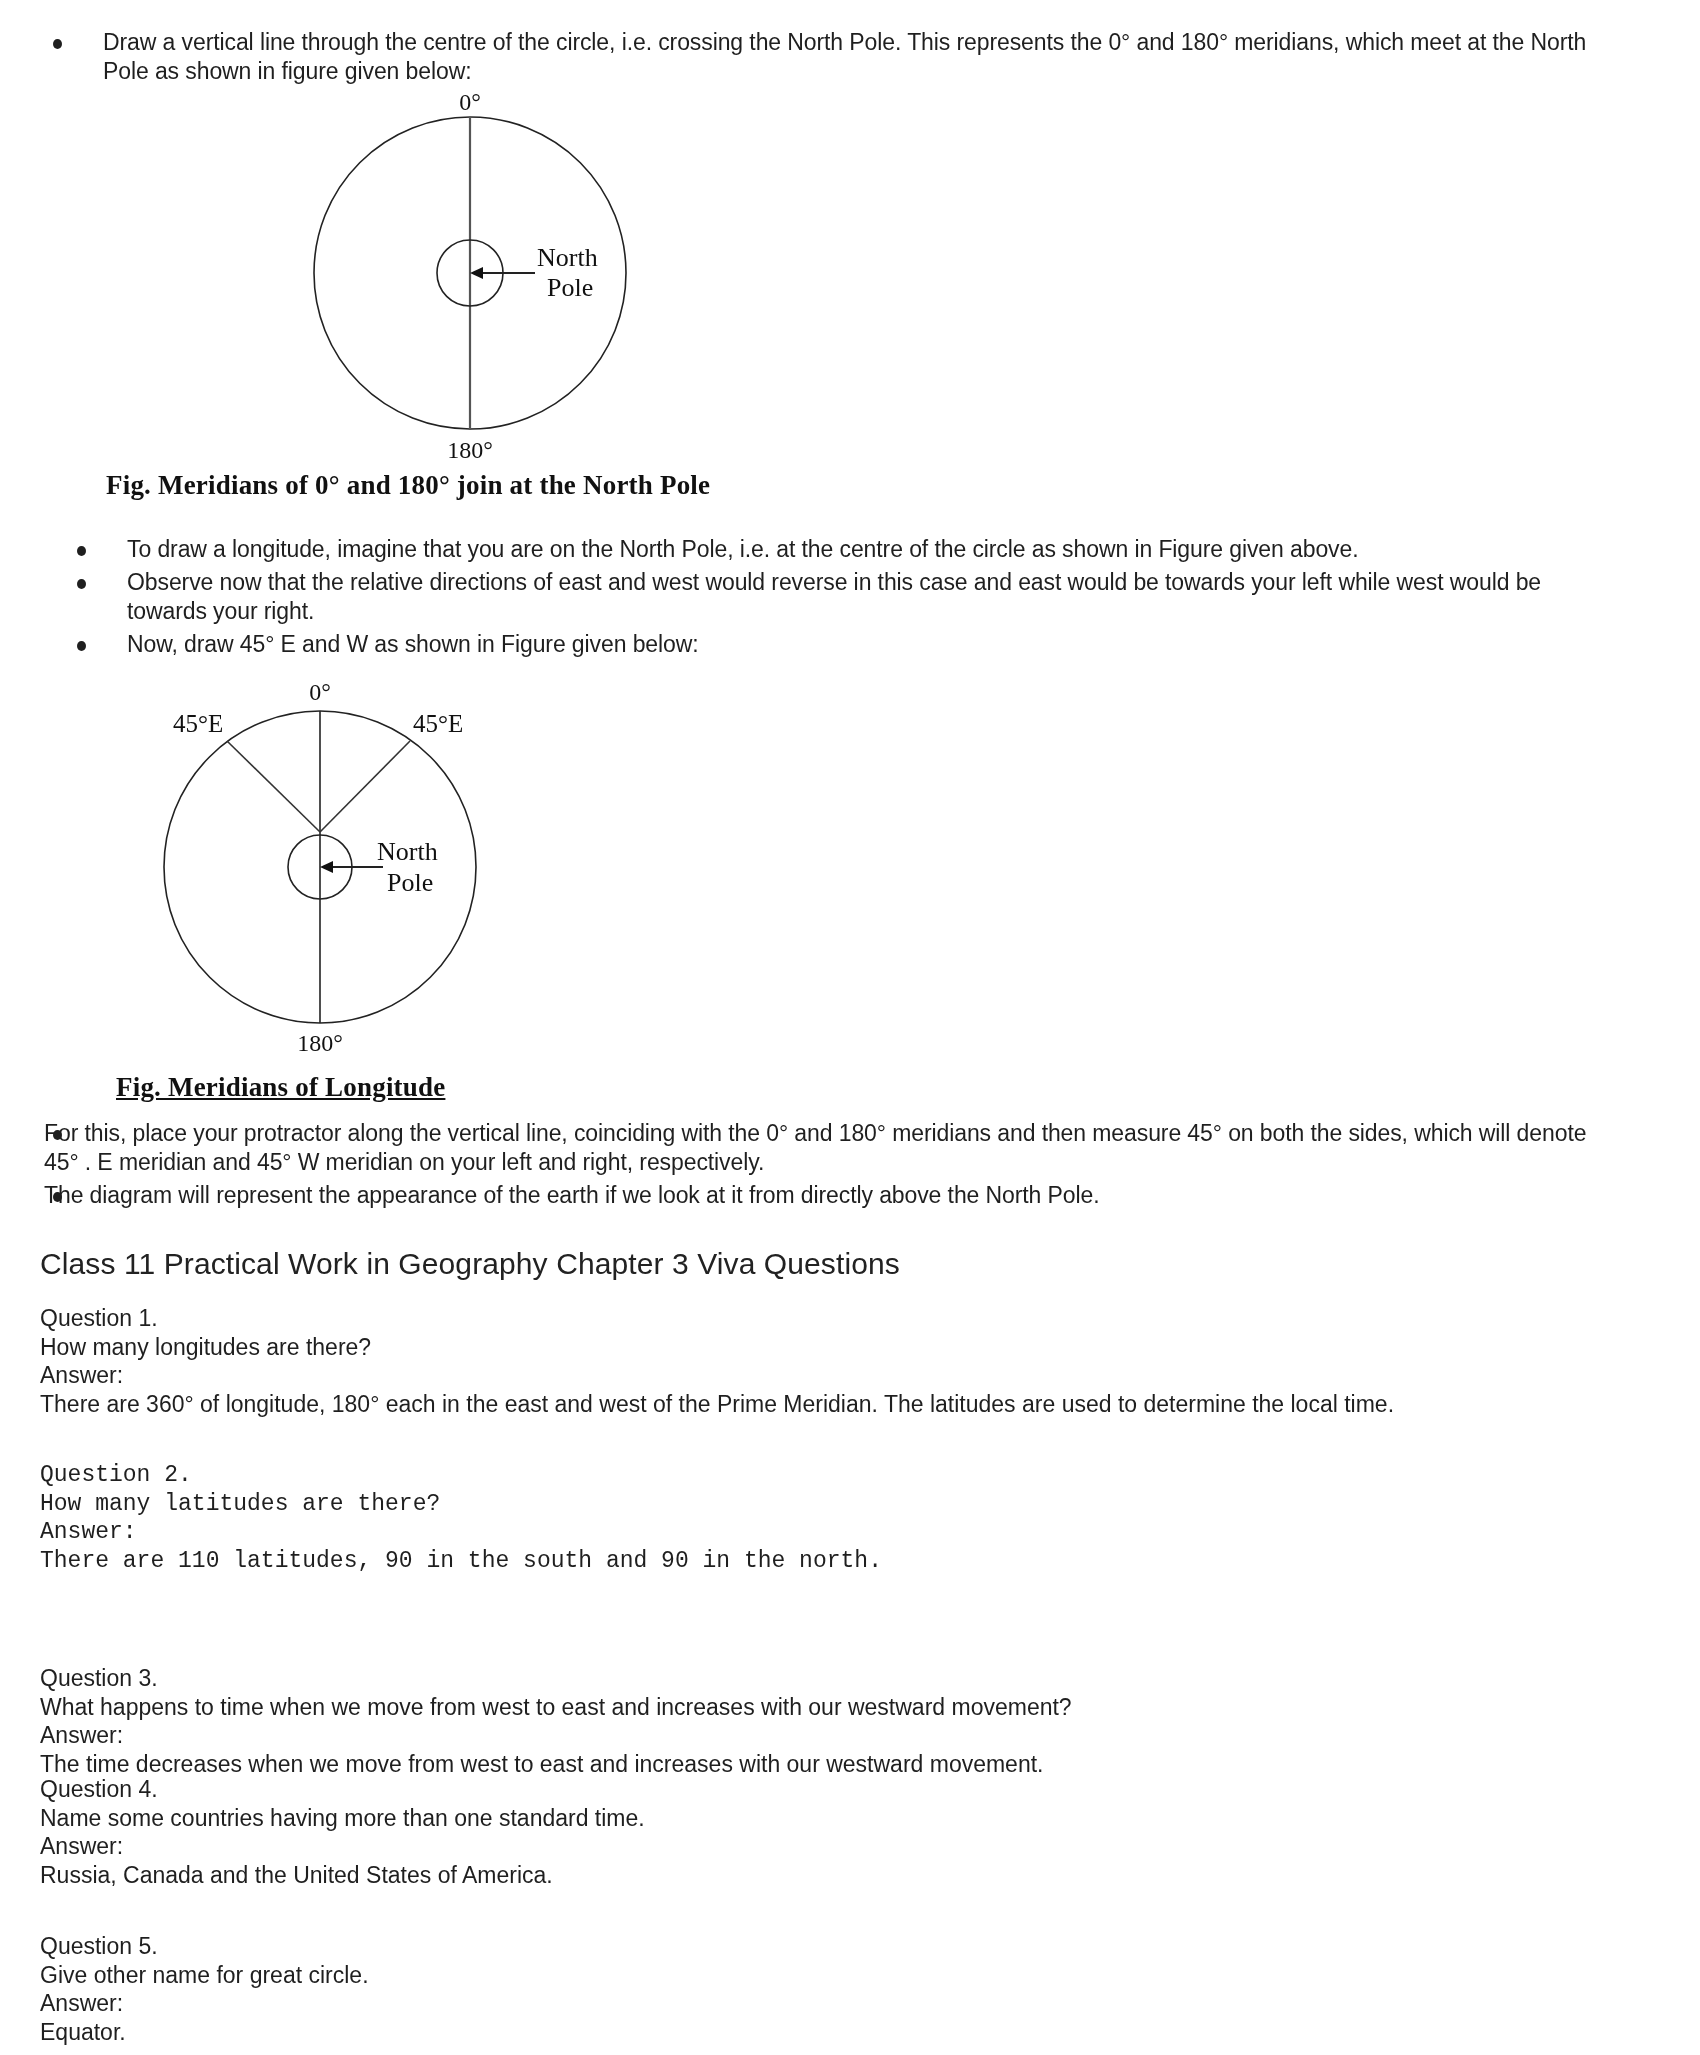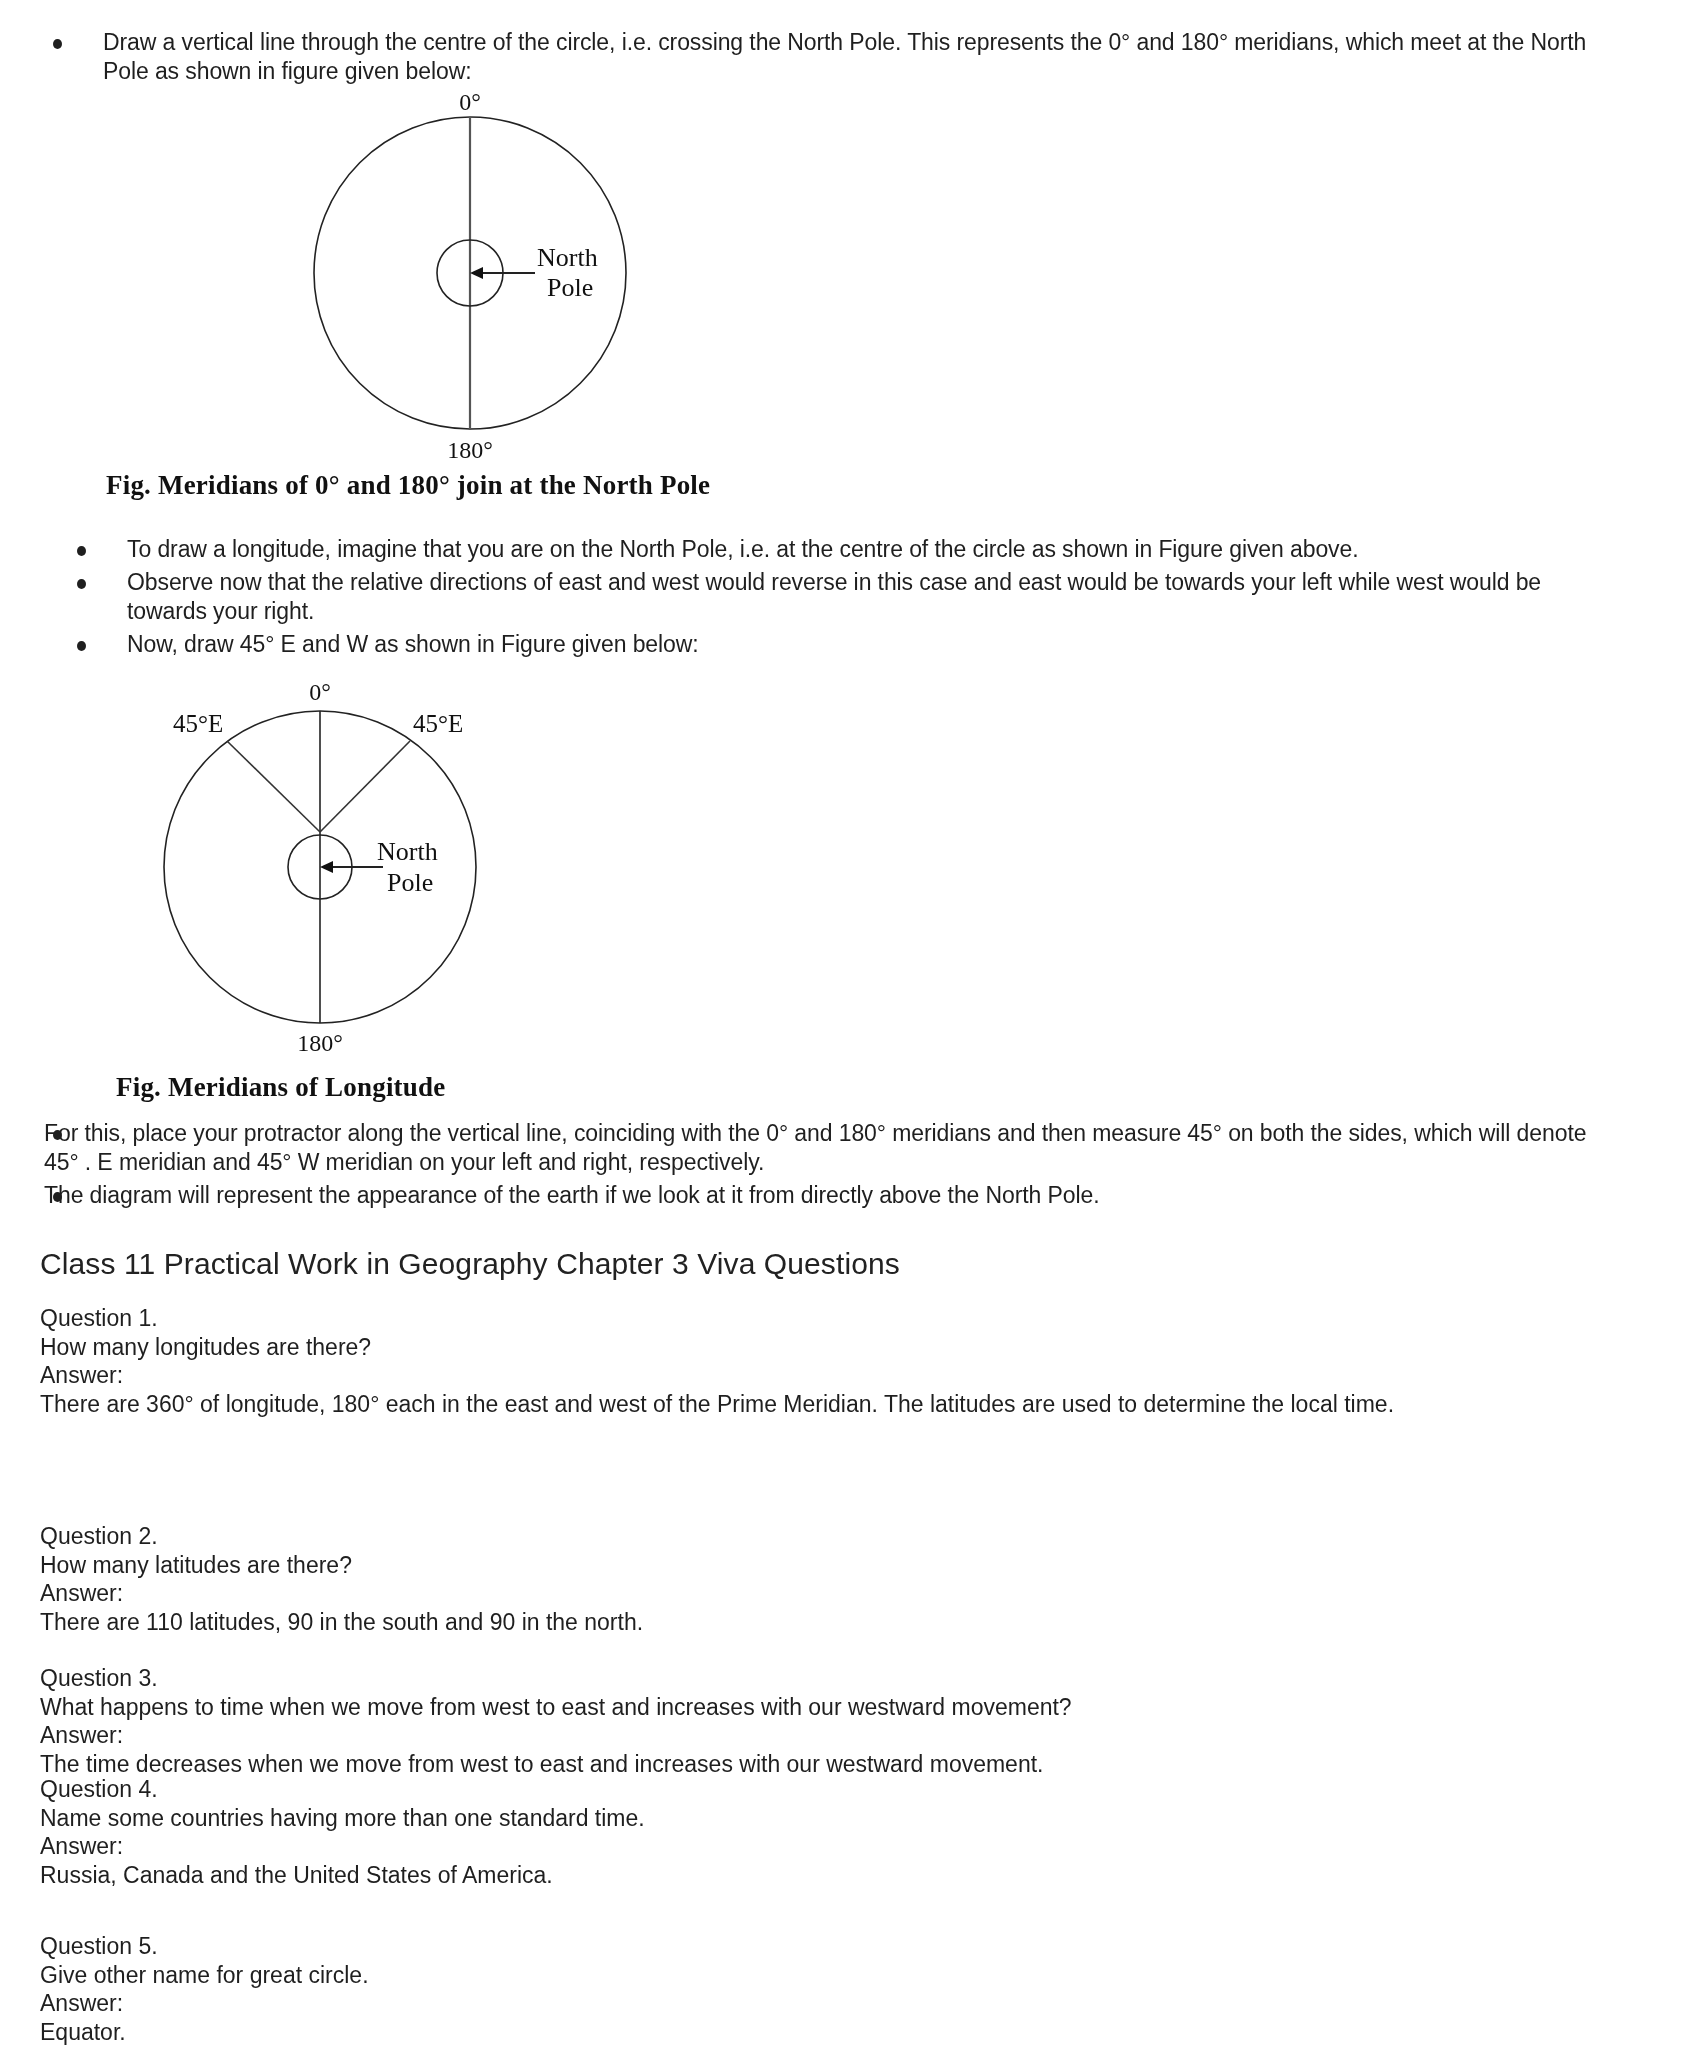--- a/index.html
+++ b/index.html
@@ -87,21 +87,21 @@
     <line x1="180" y1="162" x2="87" y2="71" stroke="#333" stroke-width="1.6"></line>
     <line x1="180" y1="162" x2="270" y2="71" stroke="#333" stroke-width="1.6"></line>
     <circle cx="180" cy="197" r="32" fill="none" stroke="#222" stroke-width="1.6"></circle>
     <line x1="186" y1="197" x2="243" y2="197" stroke="#222" stroke-width="1.8"></line>
     <polygon points="180,197 193,191 193,203" fill="#111"></polygon>
     <text class="svg-label" x="237" y="190" font-size="26">North</text>
     <text class="svg-label" x="247" y="221" font-size="26">Pole</text>
     <text class="svg-label" x="180" y="381" font-size="24" text-anchor="middle">180°</text>
   </svg>
 </div>
-<div class="fig-caption" style="left:116px; top:1072px;">Fig. Meridians of Longitude</div>
+<div class="fig-caption" style="left:116px; top:1072px;text-decoration:underline;">Fig. Meridians of Longitude</div>
 
 <ul class="bullet-list" id="list3">
   <li class="bullet-item">
     <span class="dot"></span>
     <span>For this, place your protractor along the vertical line, coinciding with the 0° and 180° meridians and then measure 45° on both the sides, which will denote 45° . E meridian and 45° W meridian on your left and right, respectively.</span>
   </li>
   <li class="bullet-item">
     <span class="dot"></span>
     <span>The diagram will represent the appearance of the earth if we look at it from directly above the North Pole.</span>
   </li>
@@ -109,21 +109,21 @@
 
 <h2 class="section-heading">Class 11 Practical Work in Geography Chapter 3 Viva Questions</h2>
 
 <div class="qa-block" style="top:1304px;">
   <div>Question 1.</div>
   <div>How many longitudes are there?</div>
   <div>Answer:</div>
   <div>There are 360° of longitude, 180° each in the east and west of the Prime Meridian. The latitudes are used to determine the local time.</div>
 </div>
 
-<div class="qa-block" style="top:1522px;">
+<div class="qa-block" style="top:1461px;font-family:Liberation Mono, monospace;">
   <div>Question 2.</div>
   <div>How many latitudes are there?</div>
   <div>Answer:</div>
   <div>There are 110 latitudes, 90 in the south and 90 in the north.</div>
 </div>
 
 <div class="qa-block" style="top:1664px;">
   <div>Question 3.</div>
   <div>What happens to time when we move from west to east and increases with our westward movement?</div>
   <div>Answer:</div>

